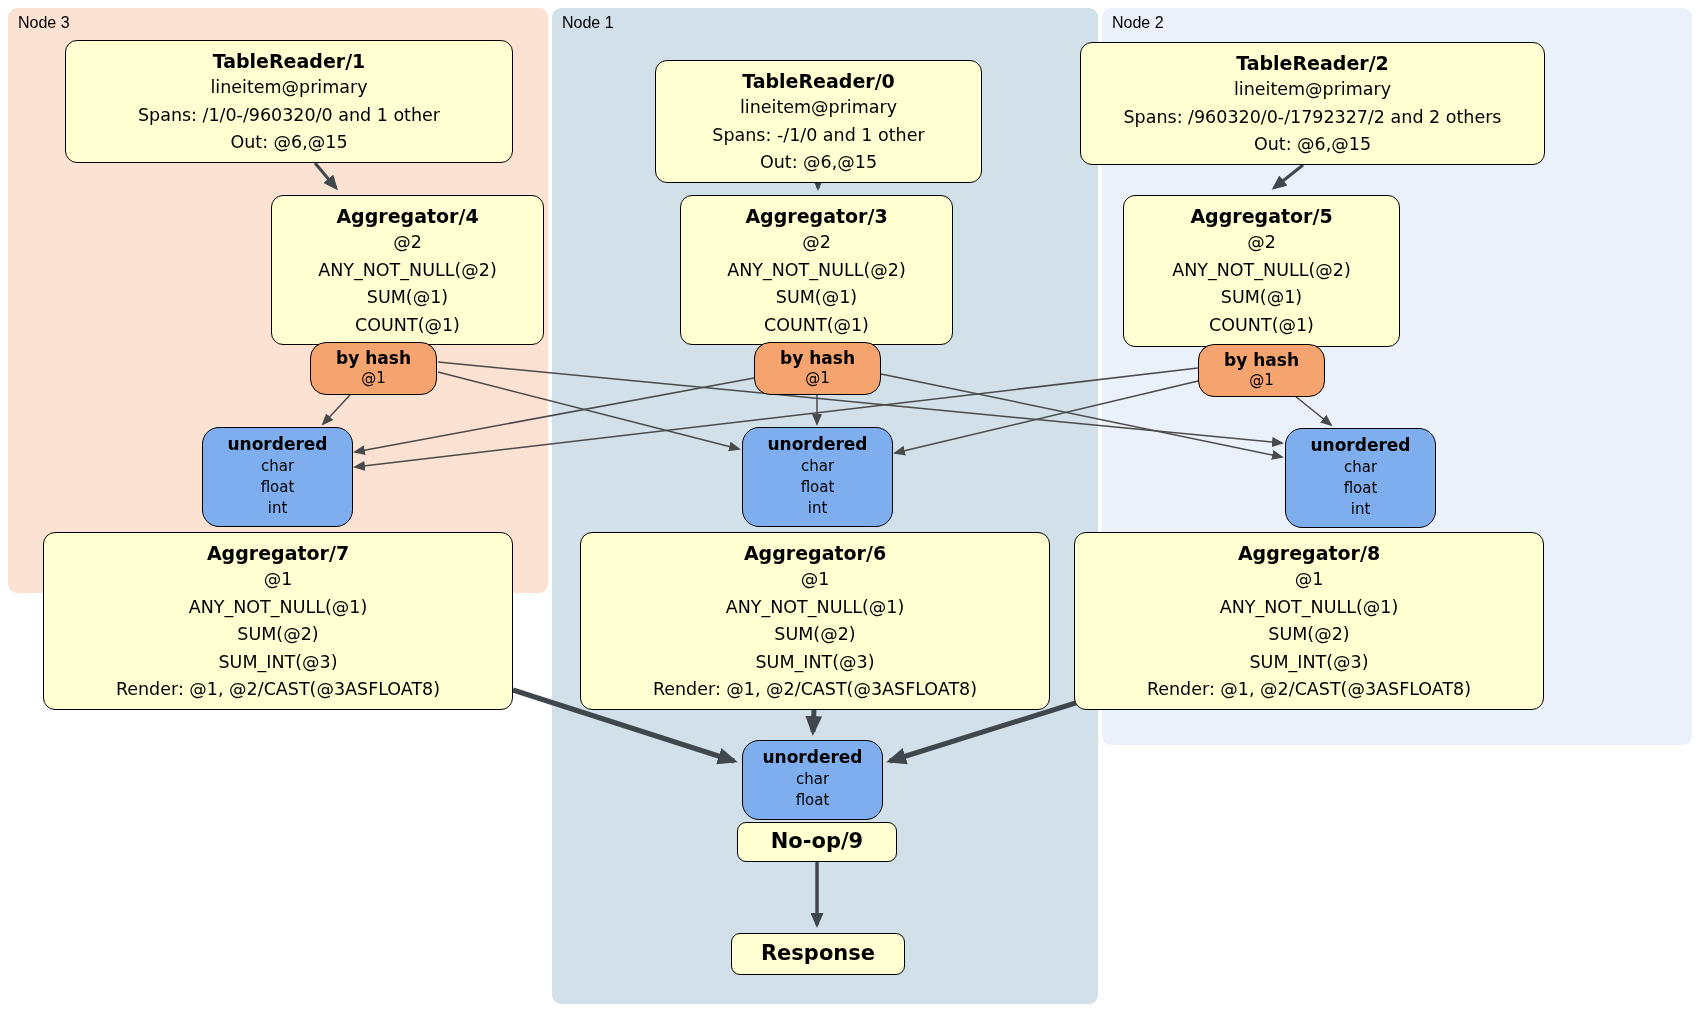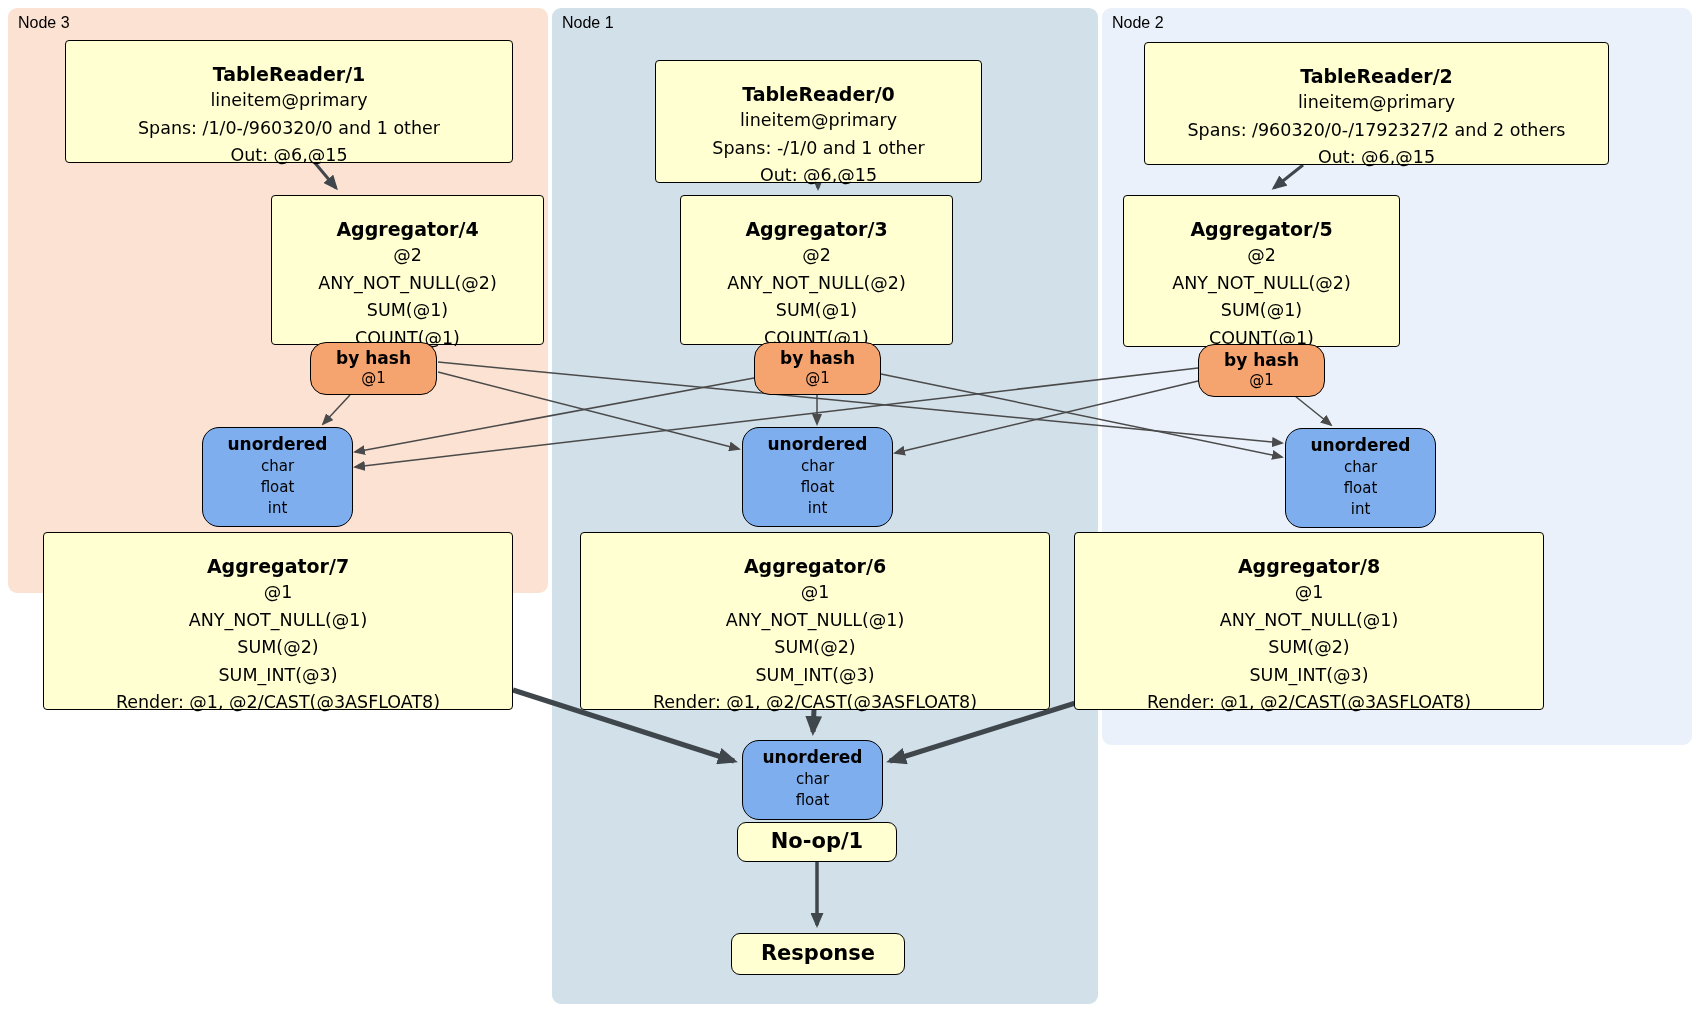--- a/index.html
+++ b/index.html
@@ -3,21 +3,21 @@
 <meta charset="utf-8">
 <style>
   html,body{margin:0;padding:0;background:#ffffff;}
   #canvas{position:relative;width:1706px;height:1016px;background:#ffffff;overflow:hidden;
           font-family:"DejaVu Sans","Liberation Sans",sans-serif;color:#000;}
   .region{position:absolute;border-radius:9px;z-index:0;}
   .region-label{position:absolute;left:10px;top:6px;font-family:"Liberation Sans",sans-serif;
           font-size:16px;color:#000;}
   #edges{position:absolute;left:0;top:0;z-index:1;}
   .box{position:absolute;z-index:2;border:1.6px solid #000;text-align:center;box-sizing:border-box;}
-  .proc{border-radius:4px;padding-top:20px;}
+  .proc{border-radius:12px;padding-top:7px;}
   .proc .title{font-size:19px;font-weight:bold;line-height:26px;}
   .proc .line{font-size:17.5px;line-height:27.5px;white-space:nowrap;}
   .router{border-radius:16px;padding-top:4px;}
   .router .title{font-size:17px;font-weight:bold;line-height:22px;}
   .router .line{font-size:15px;line-height:18px;}
   .sync{border-radius:17px;padding-top:5px;}
   .sync .title{font-size:17px;font-weight:bold;line-height:23px;}
   .sync .line{font-size:15px;line-height:21px;}
   .terminal{border-radius:9px;}
   .terminal .title{font-size:21px;font-weight:bold;}
@@ -138,21 +138,21 @@
 
   <div class="box proc" style="left: 580px; top: 532px; width: 470px; height: 178px; background-color: rgb(255, 255, 210);">
     <div class="title">Aggregator/6</div>
     <div class="line">@1</div>
     <div class="line">ANY_NOT_NULL(@1)</div>
     <div class="line">SUM(@2)</div>
     <div class="line">SUM_INT(@3)</div>
     <div class="line">Render: @1, @2/CAST(@3ASFLOAT8)</div>
   </div>
 
-  <div class="box proc" style="left: 1144px; top: 42px; width: 465px; height: 123px; background-color: rgb(255, 255, 210);">
+  <div class="box proc" style="left: 1080px; top: 42px; width: 465px; height: 123px; background-color: rgb(255, 255, 210);">
     <div class="title">TableReader/2</div>
     <div class="line">lineitem@primary</div>
     <div class="line">Spans: /960320/0-/1792327/2 and 2 others</div>
     <div class="line">Out: @6,@15</div>
   </div>
 
   <div class="box proc" style="left: 1123px; top: 195px; width: 277px; height: 152px; background-color: rgb(255, 255, 210);">
     <div class="title">Aggregator/5</div>
     <div class="line">@2</div>
     <div class="line">ANY_NOT_NULL(@2)</div>
@@ -181,20 +181,20 @@
     <div class="line">Render: @1, @2/CAST(@3ASFLOAT8)</div>
   </div>
 
   <div class="box sync" style="left: 742px; top: 740px; width: 141px; height: 80px; background-color: rgb(127, 174, 239);">
     <div class="title">unordered</div>
     <div class="line">char</div>
     <div class="line">float</div>
   </div>
 
   <div class="box terminal" id="noop" style="left: 737px; top: 822px; width: 160px; height: 40px; background-color: rgb(255, 255, 210);">
-    <div class="title">No-op/1</div>
+    <div class="title">No-op/9</div>
   </div>
 
   <div class="box terminal" id="response" style="left: 731px; top: 933px; width: 174px; height: 42px; background-color: rgb(255, 255, 210);">
     <div class="title">Response</div>
   </div>
 
 </div>
 
 </body></html>

